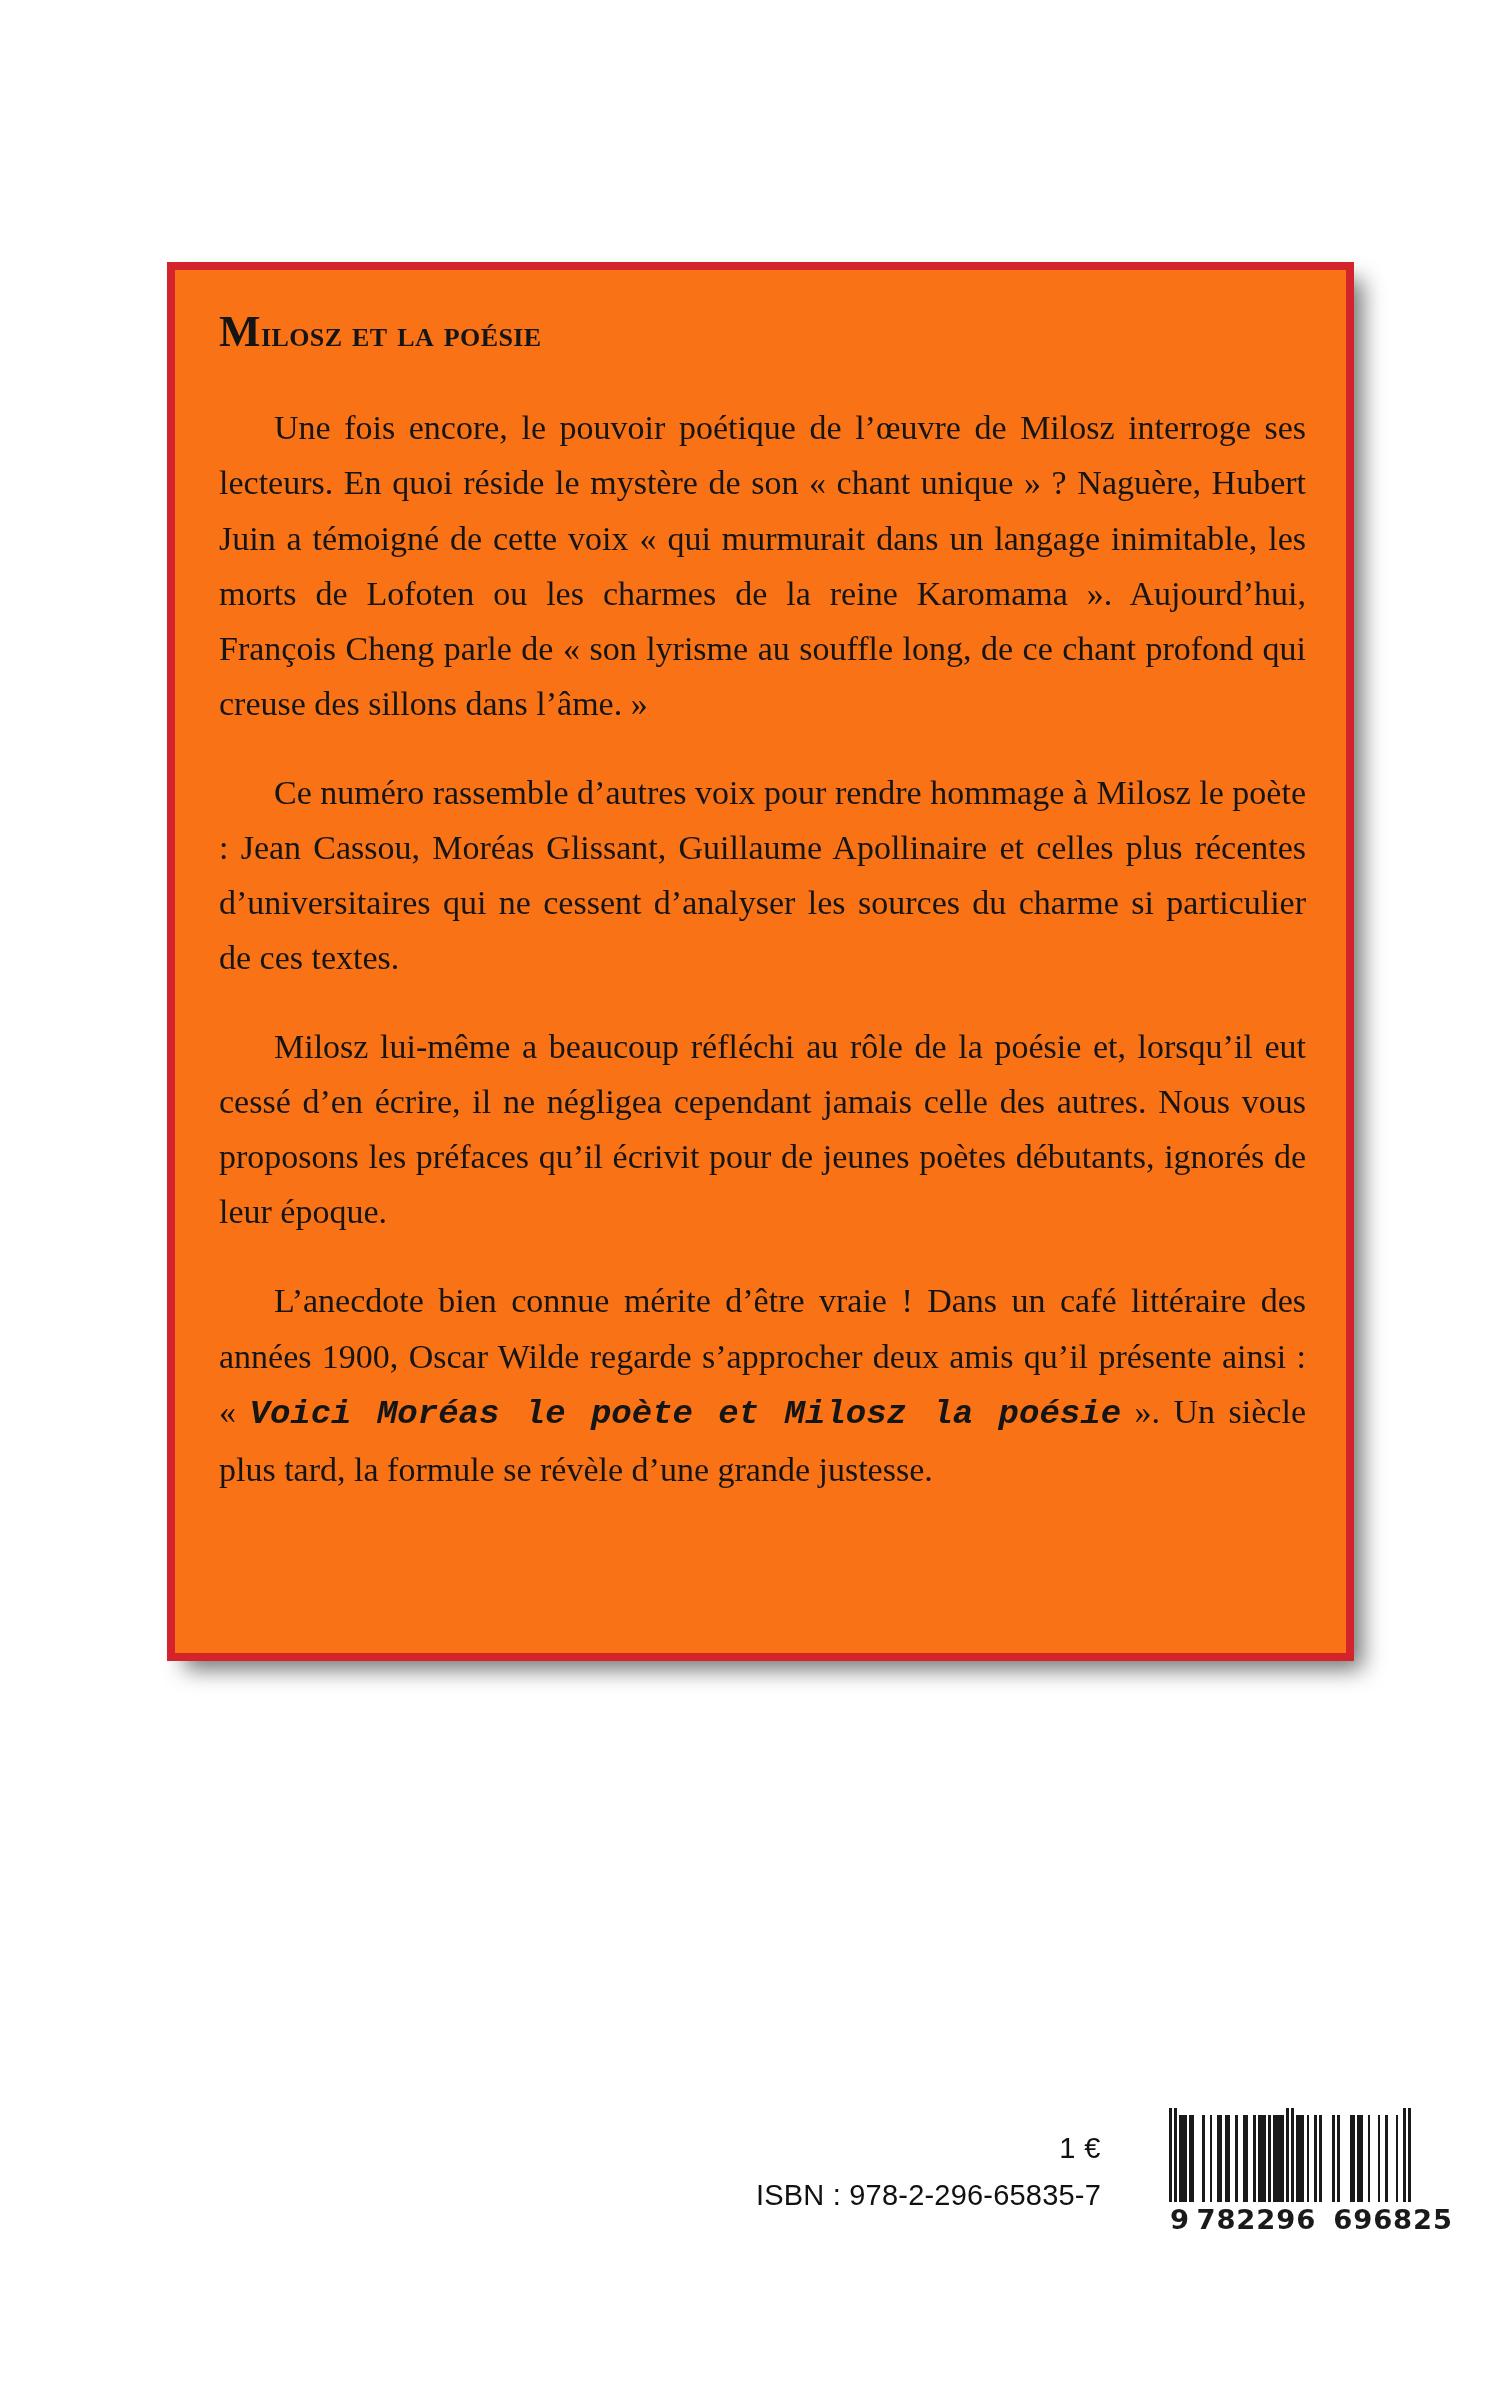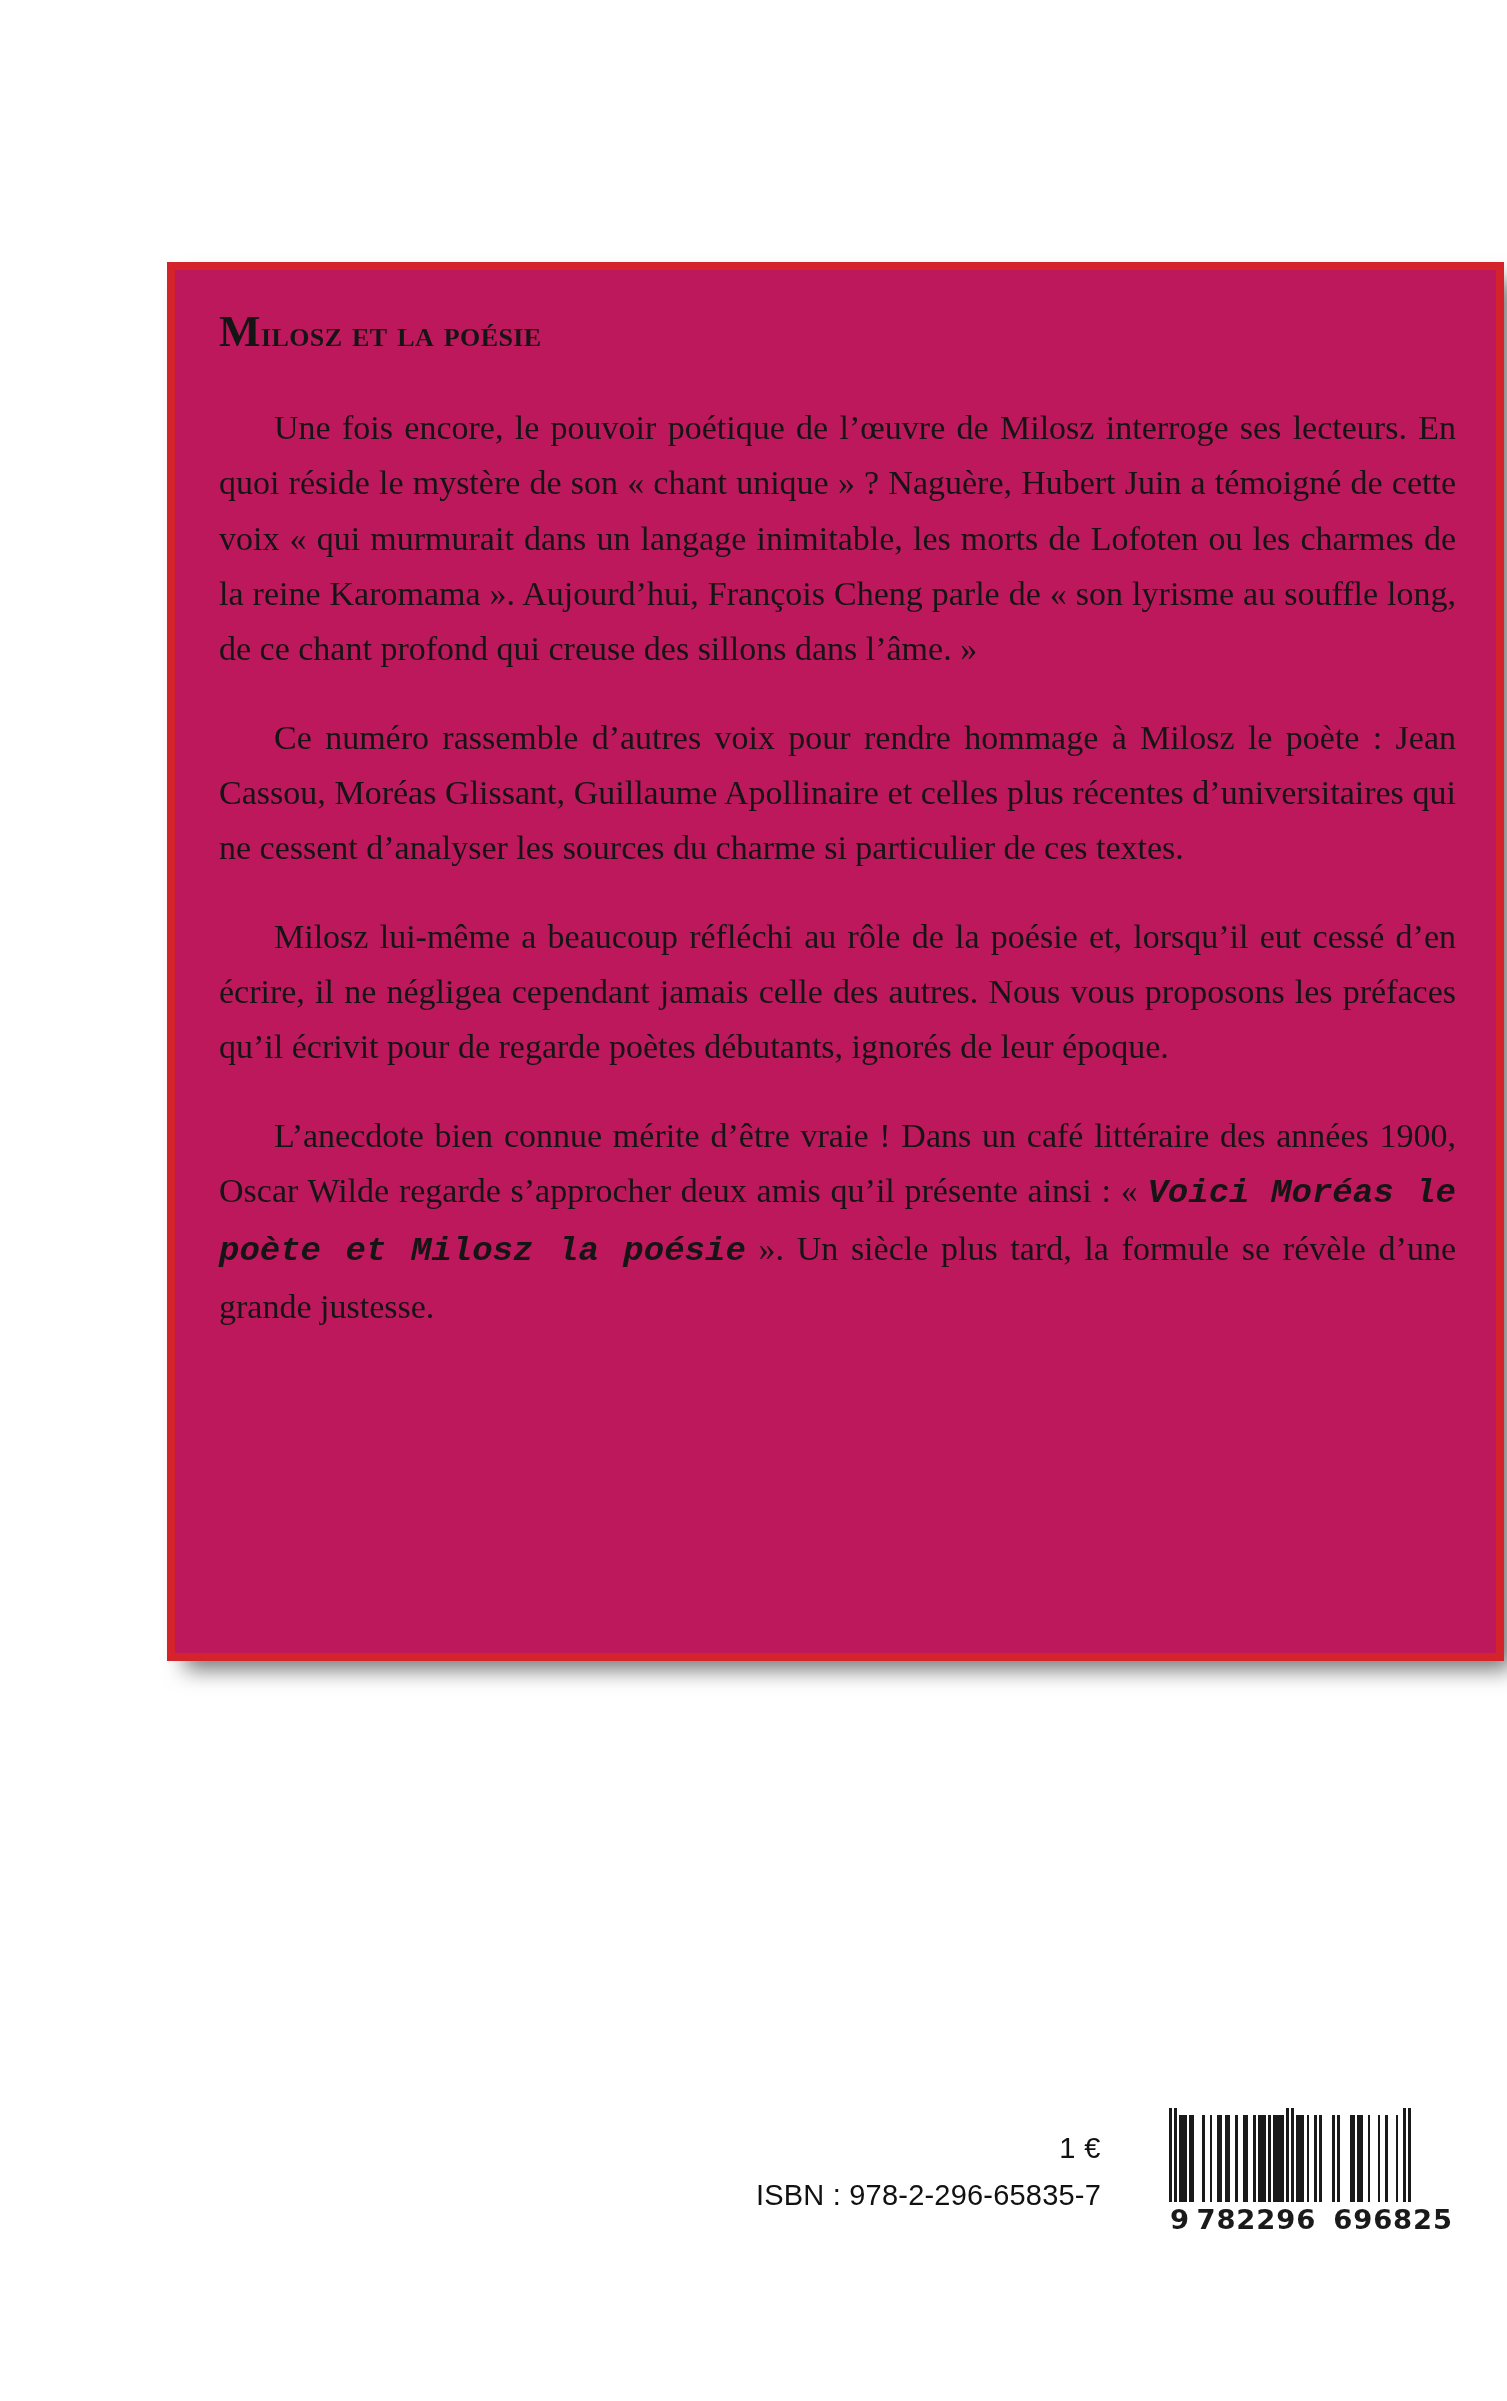--- a/index.html
+++ b/index.html
@@ -13,25 +13,25 @@
     position: relative;
     font-family: "Liberation Serif", "DejaVu Serif", serif;
     overflow: hidden;
   }
 
   
   .cover-frame {
     position: absolute;
     left: 167px;
     top: 262px;
-    width: 1337px;
+    width: 1187px;
     height: 1399px;
     box-sizing: border-box;
     border: 8.5px solid #d4232b;
-    background: #be185d;
+    background: #f97316;
     box-shadow: 13.2px 13.2px 21px -3.8px rgba(0,0,0,0.55);
   }
 
   .frame-inner {
     position: absolute;
     left: 44px;
     top: 38px;
     right: 40px;
     bottom: 9.5px;
   }
@@ -136,21 +136,21 @@
 
 <div class="cover-frame">
   <div class="frame-inner">
 
     <h1 class="cover-title"><span class="initial">M</span><span>ilosz et la poésie</span></h1>
 
     <p class="body-text">Une fois encore, le pouvoir poétique de l’œuvre de Milosz interroge ses lecteurs. En quoi réside le mystère de son « chant unique » ? Naguère, Hubert Juin a témoigné de cette voix « qui murmurait dans un langage inimitable, les morts de Lofoten ou les charmes de la reine Karomama ». Aujourd’hui, François Cheng parle de « son lyrisme au souffle long, de ce chant profond qui creuse des sillons dans l’âme. »</p>
 
     <p class="body-text">Ce numéro rassemble d’autres voix pour rendre hommage à Milosz le poète : Jean Cassou, Moréas Glissant, Guillaume Apollinaire et celles plus récentes d’universitaires qui ne cessent d’analyser les sources du charme si particulier de ces textes.</p>
 
-    <p class="body-text">Milosz lui-même a beaucoup réfléchi au rôle de la poésie et, lorsqu’il eut cessé d’en écrire, il ne négligea cependant jamais celle des autres. Nous vous proposons les préfaces qu’il écrivit pour de regarde poètes débutants, ignorés de leur époque.</p>
+    <p class="body-text">Milosz lui-même a beaucoup réfléchi au rôle de la poésie et, lorsqu’il eut cessé d’en écrire, il ne négligea cependant jamais celle des autres. Nous vous proposons les préfaces qu’il écrivit pour de jeunes poètes débutants, ignorés de leur époque.</p>
 
     <p class="body-text"><span>L’anecdote bien connue mérite d’être vraie ! Dans un café littéraire des années 1900, Oscar Wilde regarde s’approcher deux amis qu’il présente ainsi : « </span><em>Voici Moréas le poète et Milosz la poésie</em><span> ». Un siècle plus tard, la formule se révèle d’une grande justesse.</span></p>
 
   </div>
 </div>
 
 <div class="footer-block">
 
   <div class="price-isbn">
     <div class="price-line">1 €</div>

